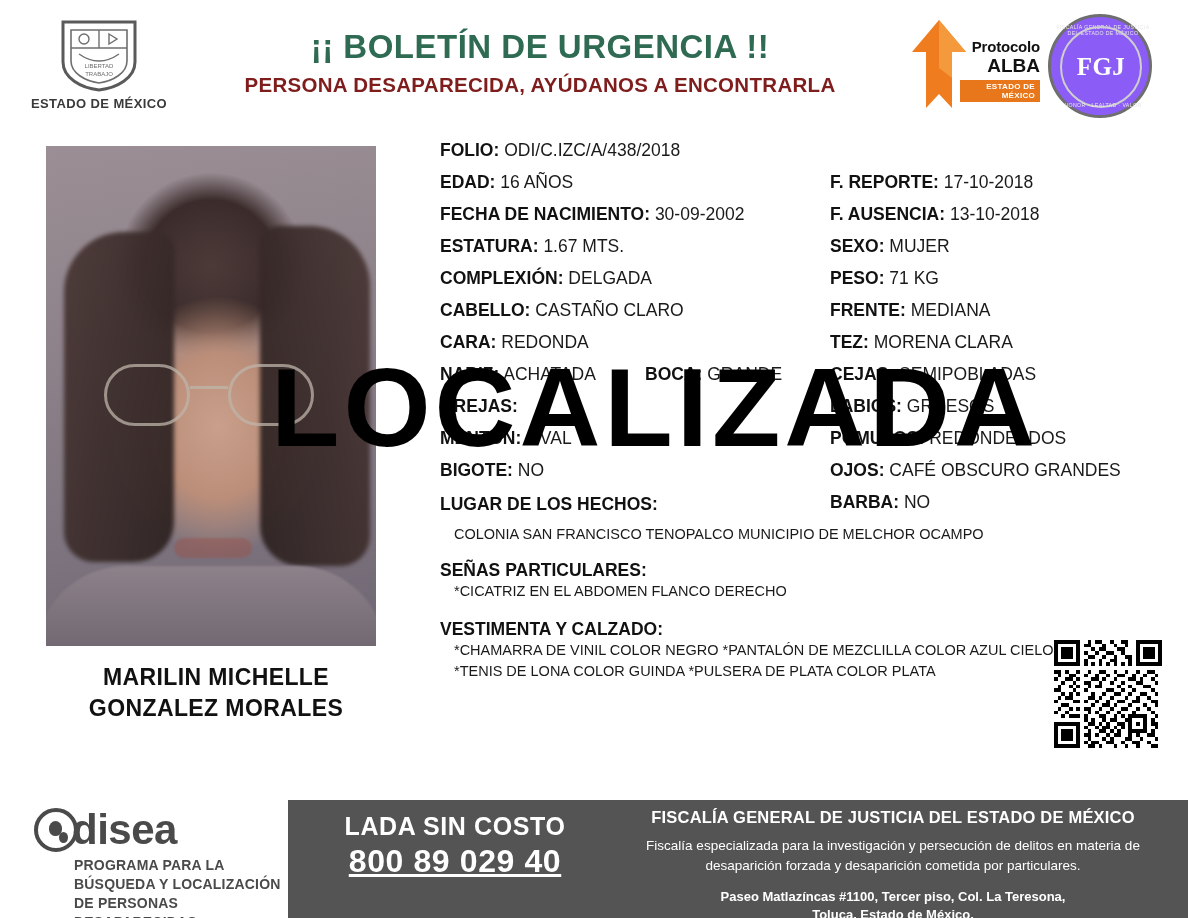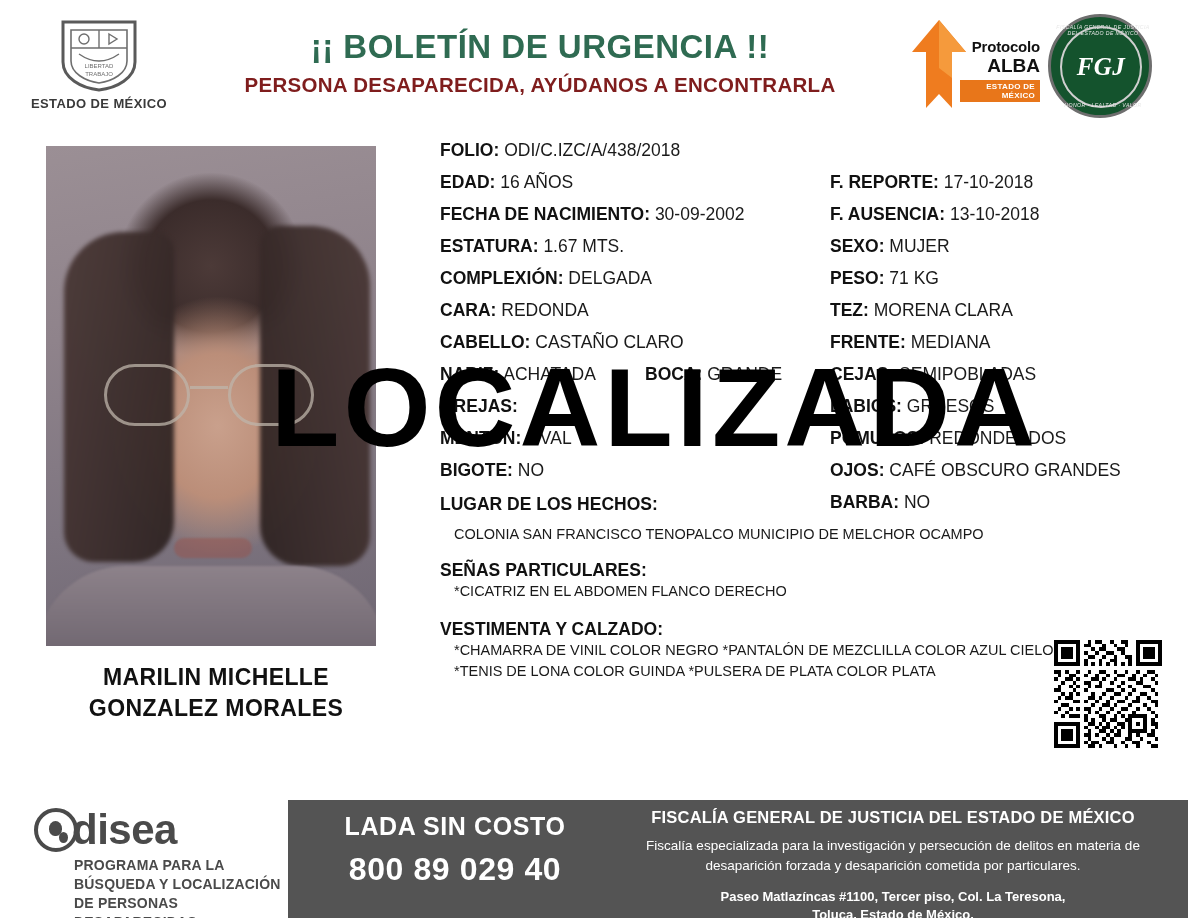--- a/index.html
+++ b/index.html
@@ -102,24 +102,23 @@
     display:inline-block; padding: 2px 5px; margin-top:3px; letter-spacing:0.3px;
   }
   
   .fgj-seal {
     position: absolute;
     left: 1048px;
     top: 14px;
     width: 104px;
     height: 104px;
     border-radius: 50%;
-    background: #14532d;
+    background: #8b5cf6;
     border: 3px solid #6e6e6e;
     box-sizing: border-box;
-    font-style: italic;
   }
   .fgj-inner {
     position: absolute;
     left: 9px; top: 9px;
     width: 82px; height: 82px;
     border-radius: 50%;
     border: 2px solid #cfcfcf;
     box-sizing: border-box;
     display: flex;
     align-items: center;
@@ -325,22 +324,23 @@
     color: #ffffff;
   }
   .lada .l1 {
     font-size: 25px;
     font-weight: bold;
     letter-spacing: 0.6px;
   }
   .lada .l2 {
     font-size: 32px;
     font-weight: bold;
-    margin-top: 10px;
+    margin-top: 2px;
     letter-spacing: 0.6px;
+    text-decoration: underline;
   }
   .footer-right {
     position: absolute;
     left: 608px;
     top: 808px;
     width: 570px;
     text-align: center;
     color: #ffffff;
   }
   .fr-title {
@@ -528,37 +528,37 @@
         <span class="val">DELGADA</span>
       </div>
       <div class="fright">
         <span class="lbl">PESO:</span>
         <span class="val">71 KG</span>
       </div>
     </div>
 
     <div class="frow">
       <div class="fleft">
+        <span class="lbl">CABELLO:</span>
+        <span class="val">CASTAÑO CLARO</span>
+      </div>
+      <div class="fright">
+        <span class="lbl">FRENTE:</span>
+        <span class="val">MEDIANA</span>
+      </div>
+    </div>
+
+    <div class="frow">
+      <div class="fleft">
         <span class="lbl">CARA:</span>
         <span class="val">REDONDA</span>
       </div>
       <div class="fright">
         <span class="lbl">TEZ:</span>
         <span class="val">MORENA CLARA</span>
-      </div>
-    </div>
-
-    <div class="frow">
-      <div class="fleft">
-        <span class="lbl">CABELLO:</span>
-        <span class="val">CASTAÑO CLARO</span>
-      </div>
-      <div class="fright">
-        <span class="lbl">FRENTE:</span>
-        <span class="val">MEDIANA</span>
       </div>
     </div>
 
     <div class="frow">
       <div class="fleft">
         <span class="lbl">NARIZ:</span>
         <span class="val">ACHATADA</span>
       </div>
       <div class="fmid">
         <span class="lbl">BOCA:</span>

